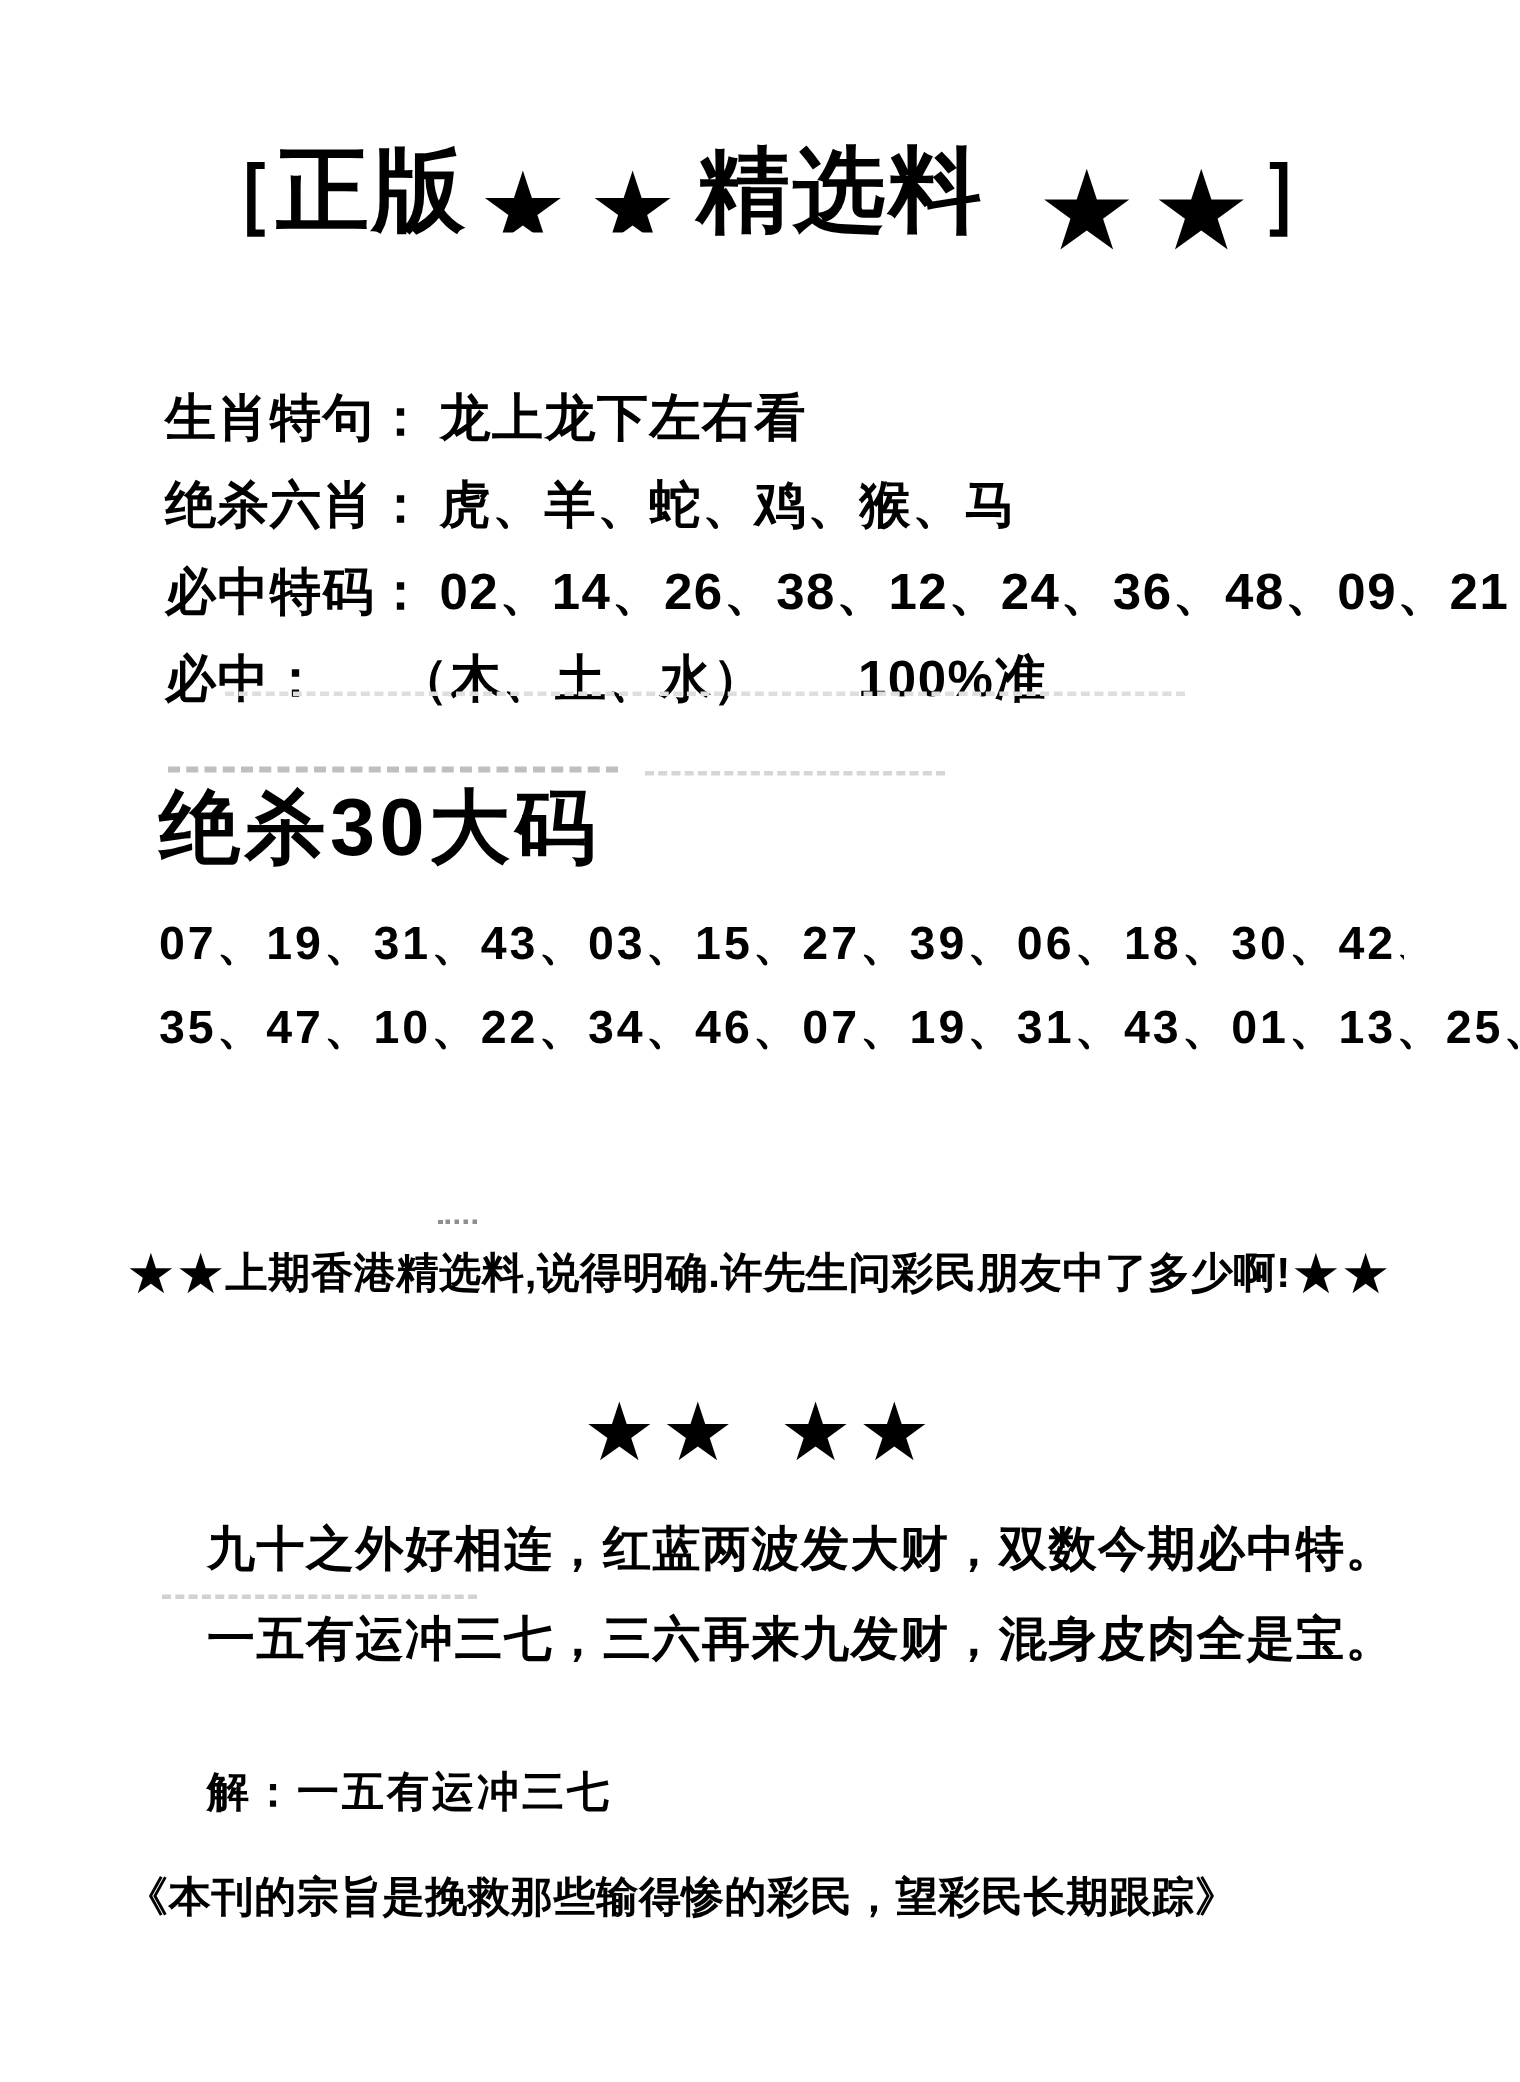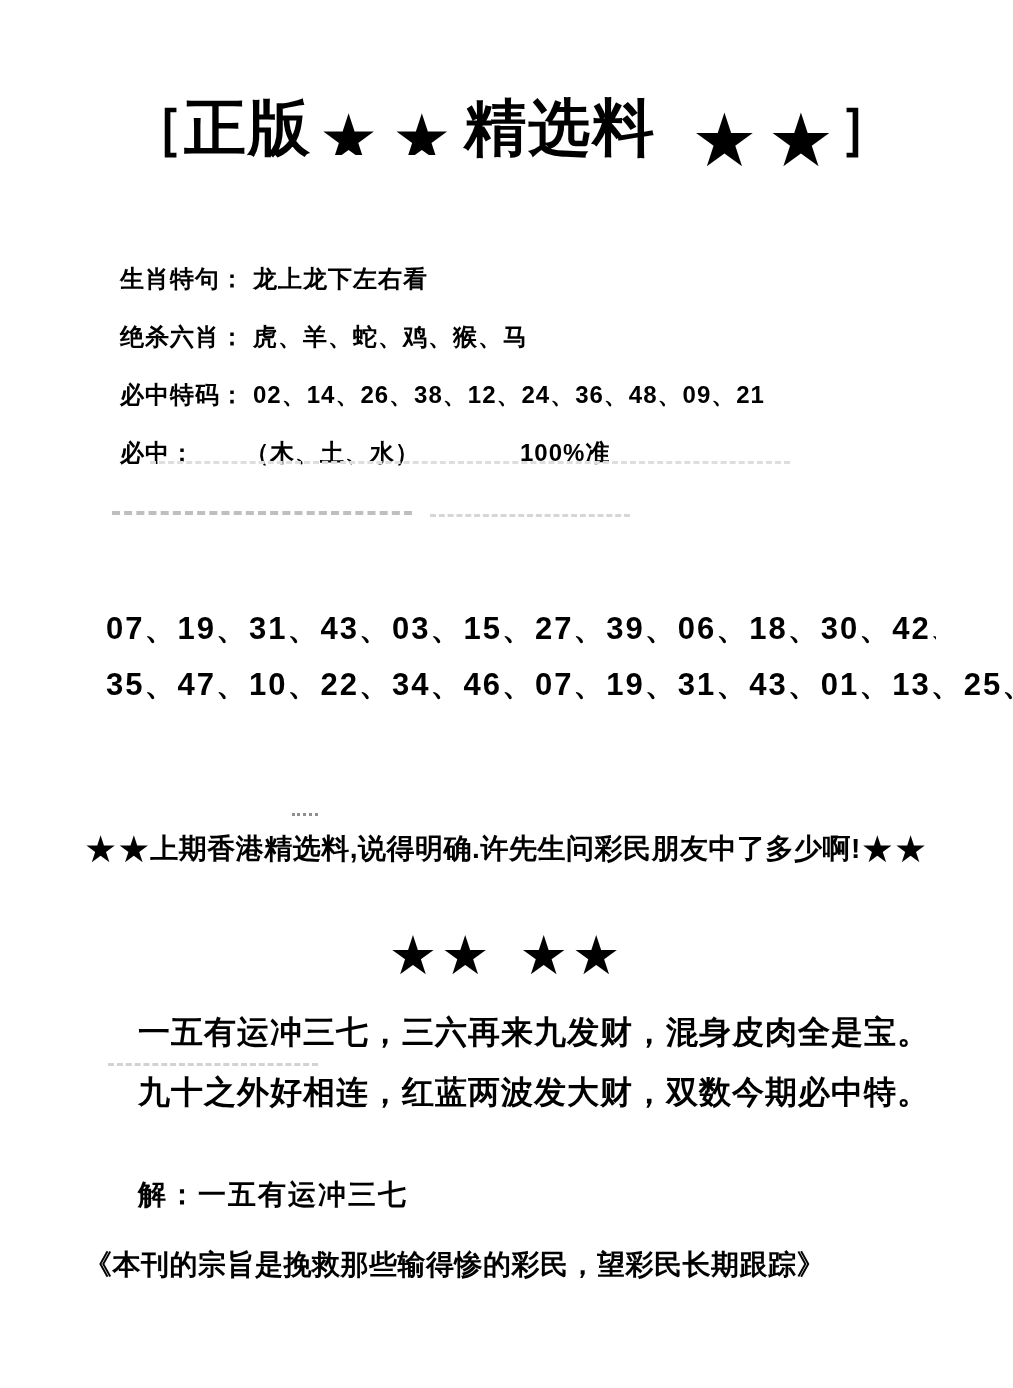--- a/index.html
+++ b/index.html
@@ -24,25 +24,25 @@
     display:inline-block; font-size:66px; line-height:60px;
     height:47px; overflow:hidden; margin:16px 7px 0 7px;
   }
   .star-clip:first-of-type{margin-left:14px;}
   .gap-sm{width:6px;}
   .gap-md{width:30px;}
   .star-big{
     display:inline-block; font-size:74px; line-height:70px; margin:14px 5px 0 5px;
   }
   
-  .info{position:absolute; top:250px; left:120px; font-size:24px;}
+  .info{position:absolute; top:250px; left:110px; font-size:34px;}
   .info-line{height:58px; line-height:58px; white-space:nowrap; letter-spacing:1px;}
   .info-line .lbl{margin-right:8px;}
   .info-line-last .val{margin-left:42px;}
-  .info-line-last .accuracy{margin-left:100px;}
+  .info-line-last .accuracy{margin-left:62px;}
   
   .h30{
     position:absolute; top:521px; left:106px;
     font-size:54px; line-height:62px; letter-spacing:3px; white-space:nowrap;
   }
   .nums{position:absolute; top:604px; left:106px; width:830px; font-size:31px; letter-spacing:2px;}
   .nums .num-line{height:56px; line-height:50px; white-space:nowrap;}
   .nums .clip-top{clip-path:inset(6px 0 0 0);}
   
   .artifact{position:absolute; border:0;}
@@ -107,20 +107,21 @@
     </div>
     <div class="info-line info-line-last">
       <span class="lbl">必中：</span><span class="val">（木、土、水）</span><span class="accuracy">100%准</span>
     </div>
   </div>
 
   <div class="artifact art-1"></div>
   <div class="artifact art-2"></div>
   <div class="artifact art-2b"></div>
 
+  <div class="h30">绝杀30大码</div>
   <div class="nums">
     <div class="num-line clip-top">07、19、31、43、03、15、27、39、06、18、30、42、11、23、</div>
     <div class="num-line">35、47、10、22、34、46、07、19、31、43、01、13、25、37、</div>
   </div>
 
   <div class="artifact art-dots"></div>
 
   <div class="banner">
     <span class="b-star">★</span>
     <span class="b-star">★</span>
@@ -130,22 +131,22 @@
   </div>
 
   <div class="poem-head">
     <span class="p-star"><span>★</span><span>★</span></span>
     <span class="p-star"><span>★</span><span>★</span></span>
   </div>
 
   <div class="artifact art-3"></div>
 
   <div class="poem-lines">
+    <div class="p-line">九十之外好相连，红蓝两波发大财，双数今期必中特。</div>
     <div class="p-line">一五有运冲三七，三六再来九发财，混身皮肉全是宝。</div>
-    <div class="p-line">九十之外好相连，红蓝两波发大财，双数今期必中特。</div>
   </div>
 
   <div class="solution">解：一五有运冲三七</div>
 
 
   <div class="footer">《本刊的宗旨是挽救那些输得惨的彩民，望彩民长期跟踪》</div>
 
 </div>
 
 </body></html>

